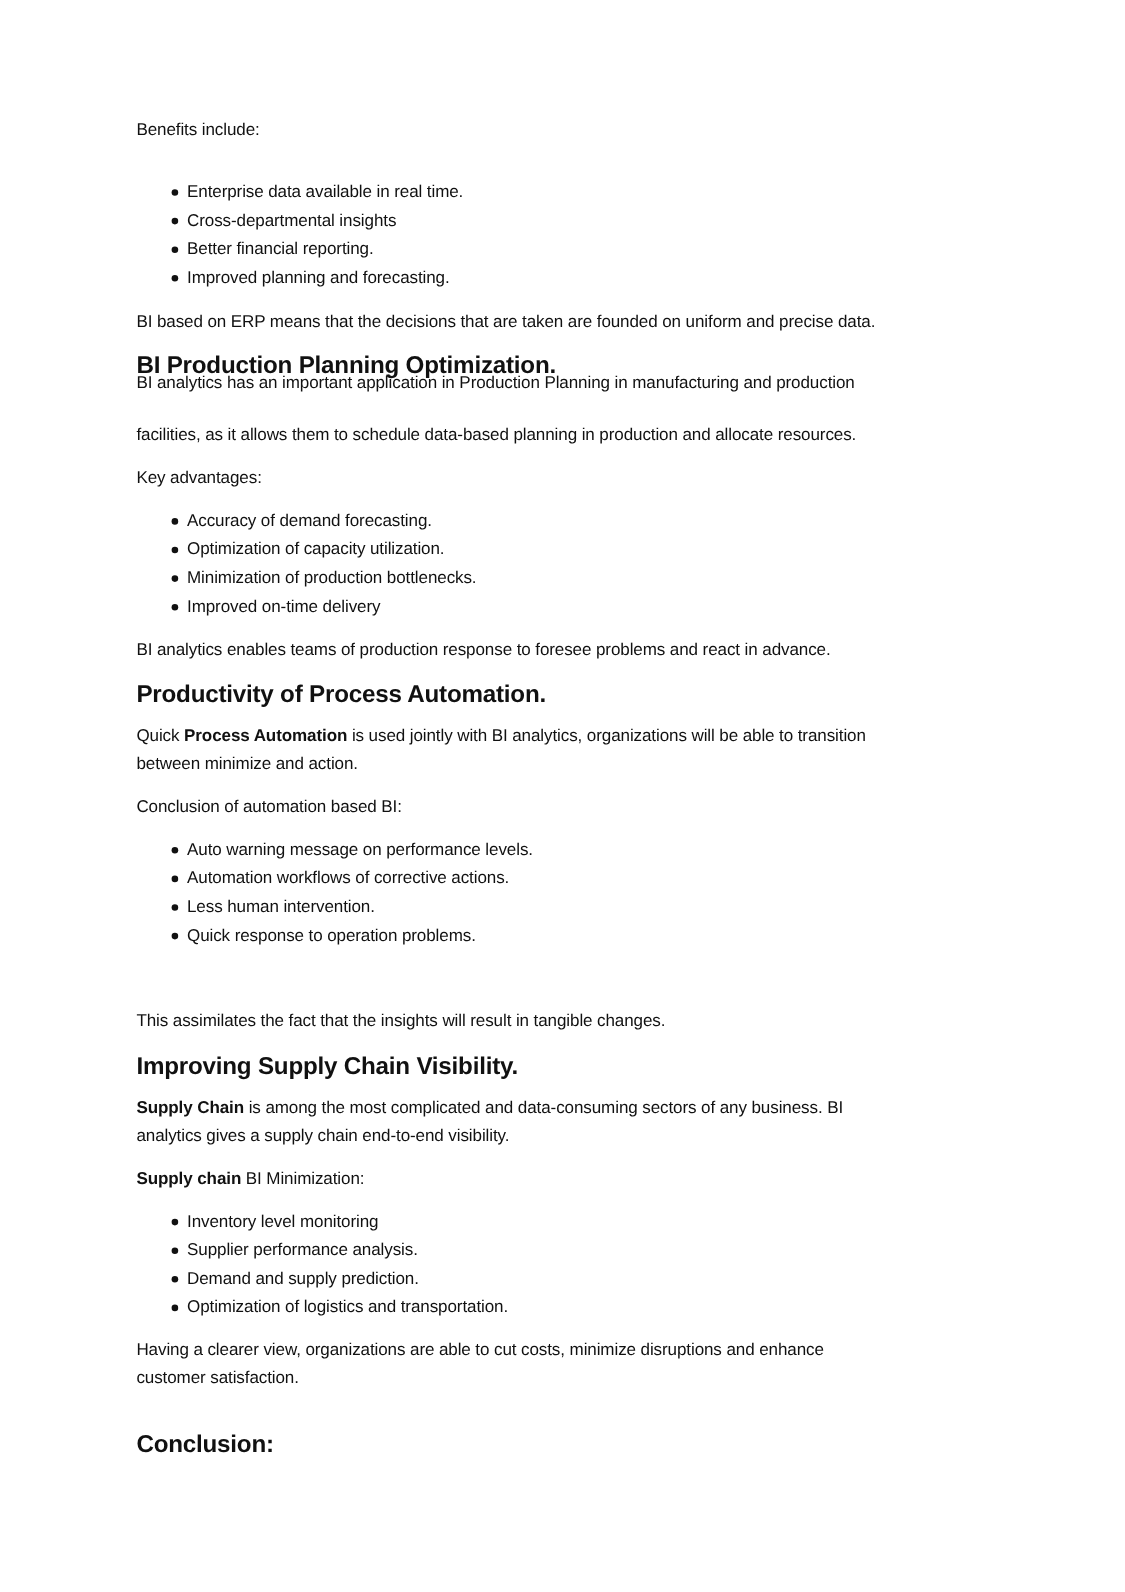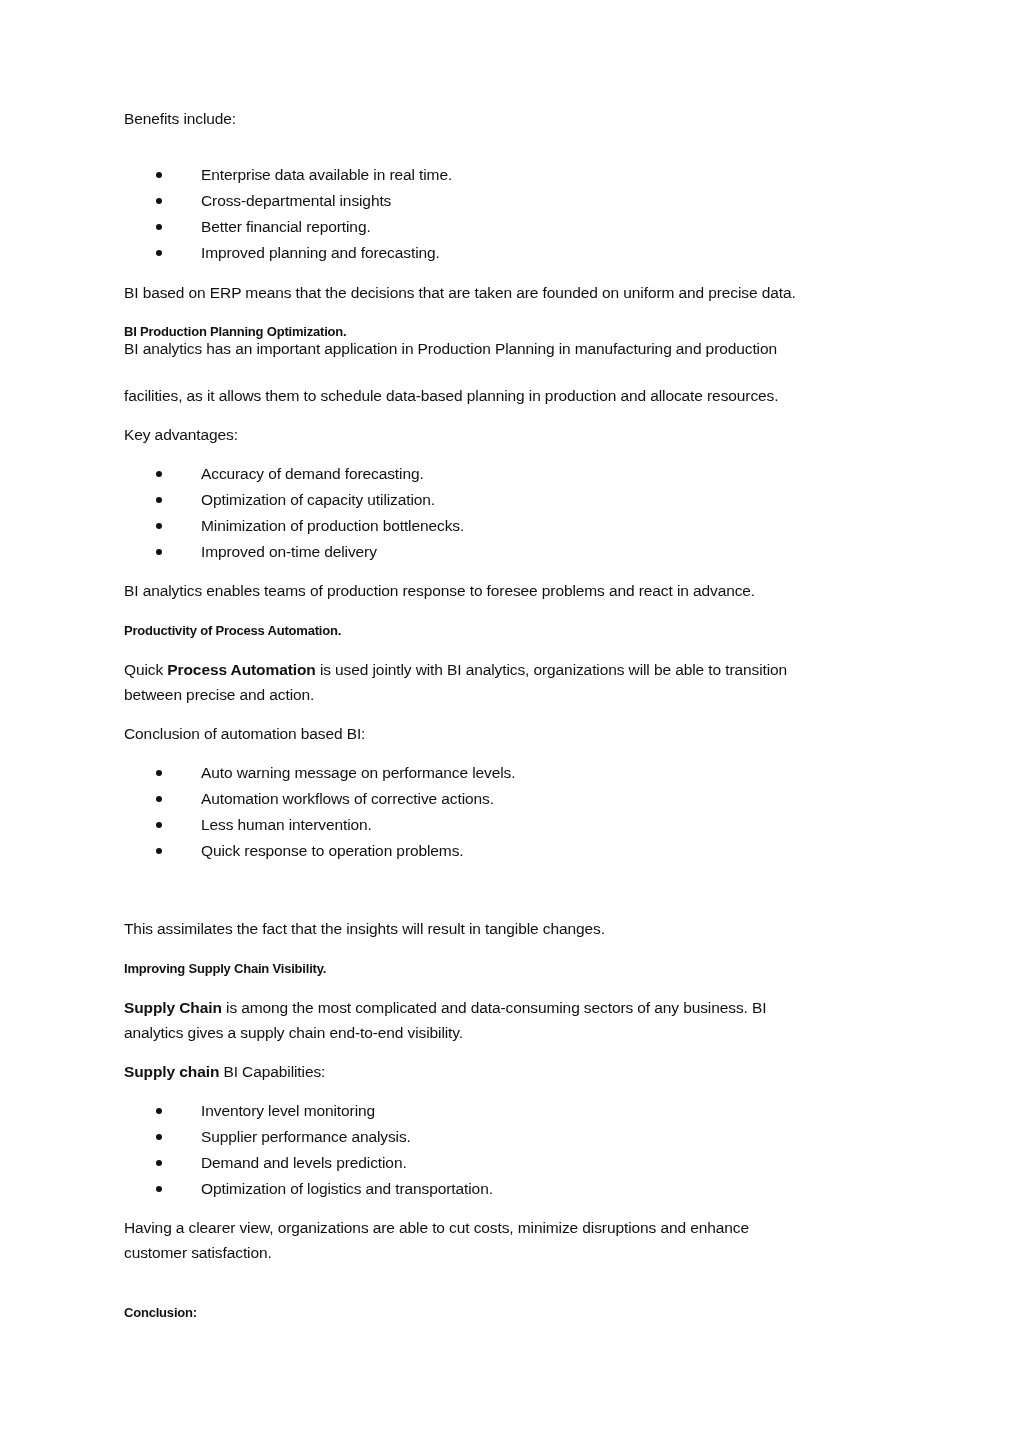--- a/index.html
+++ b/index.html
@@ -6,32 +6,32 @@
     body {
       width: 1023px; height: 1447px; position: relative; overflow: hidden;
       font-family: "Liberation Sans", sans-serif; color: #111;
     }
     .page { position: absolute; left: 124px; top: 0; width: 780px; }
     .p {
       position: absolute; left: 0; font-size: 15.5px; line-height: 25px;
       white-space: nowrap; letter-spacing: -0.1px;
     }
     .h {
-      position: absolute; left: 0; font-size: 13px; font-weight: bold;
+      position: absolute; left: 0; font-size: 22px; font-weight: bold;
       line-height: 25px; white-space: nowrap; letter-spacing: -0.2px;
     }
     .li {
       position: absolute; left: 0; font-size: 15.5px; line-height: 26px;
       white-space: nowrap; letter-spacing: -0.1px;
     }
     .li .dot {
       position: absolute; left: 32px; top: 10px; width: 6px; height: 6px;
       border-radius: 50%; background: #111;
     }
-    .li .txt { position: absolute; left: 77px; top: 0; }
+    .li .txt { position: absolute; left: 46px; top: 0; }
     b { font-weight: bold; }
   </style>
 </head>
 <body>
 
 <div class="page">
 
   <div class="p" style="top:106px">Benefits include:</div>
 
   <div>
@@ -79,21 +79,21 @@
         <span class="dot"></span>
         <span class="txt">Improved on-time delivery</span>
       </div>
   </div>
 
   <div class="p" style="top:578px">BI analytics enables teams of production response to foresee problems and react in advance.</div>
 
   <div class="h" style="top:618px">Productivity of Process Automation.</div>
 
   <div class="p" style="top:657px"><span>Quick </span><b>Process Automation</b><span> is used jointly with BI analytics, organizations will be able to transition</span></div>
-  <div class="p" style="top:682px">between precise and action.</div>
+  <div class="p" style="top:682px">between minimize and action.</div>
 
   <div class="p" style="top:721px">Conclusion of automation based BI:</div>
 
   <div>
     <div class="li" style="top:760px">
         <span class="dot"></span>
         <span class="txt">Auto warning message on performance levels.</span>
       </div>
     <div class="li" style="top:786px">
         <span class="dot"></span>
@@ -109,34 +109,34 @@
       </div>
   </div>
 
   <div class="p" style="top:916px">This assimilates the fact that the insights will result in tangible changes.</div>
 
   <div class="h" style="top:956px">Improving Supply Chain Visibility.</div>
 
   <div class="p" style="top:995px"><b>Supply Chain</b><span> is among the most complicated and data-consuming sectors of any business. BI</span></div>
   <div class="p" style="top:1020px">analytics gives a supply chain end-to-end visibility.</div>
 
-  <div class="p" style="top:1059px"><b>Supply chain</b><span> BI Capabilities:</span></div>
+  <div class="p" style="top:1059px"><b>Supply chain</b><span> BI Minimization:</span></div>
 
   <div>
     <div class="li" style="top:1098px">
         <span class="dot"></span>
         <span class="txt">Inventory level monitoring</span>
       </div>
     <div class="li" style="top:1124px">
         <span class="dot"></span>
         <span class="txt">Supplier performance analysis.</span>
       </div>
     <div class="li" style="top:1150px">
         <span class="dot"></span>
-        <span class="txt">Demand and levels prediction.</span>
+        <span class="txt">Demand and supply prediction.</span>
       </div>
     <div class="li" style="top:1176px">
         <span class="dot"></span>
         <span class="txt">Optimization of logistics and transportation.</span>
       </div>
   </div>
 
   <div class="p" style="top:1215px">Having a clearer view, organizations are able to cut costs, minimize disruptions and enhance</div>
   <div class="p" style="top:1240px">customer satisfaction.</div>
 

